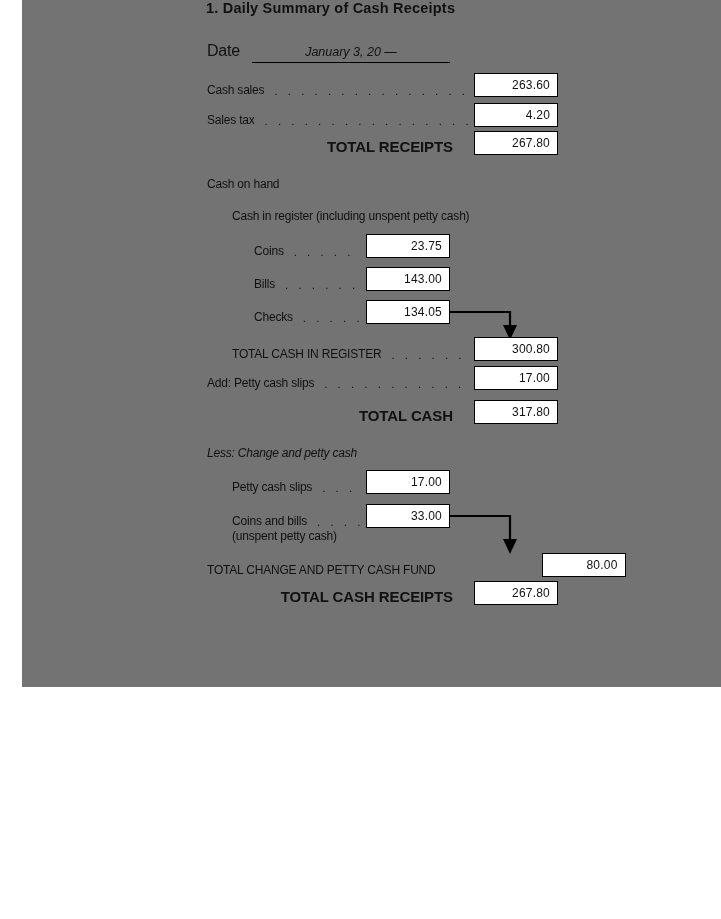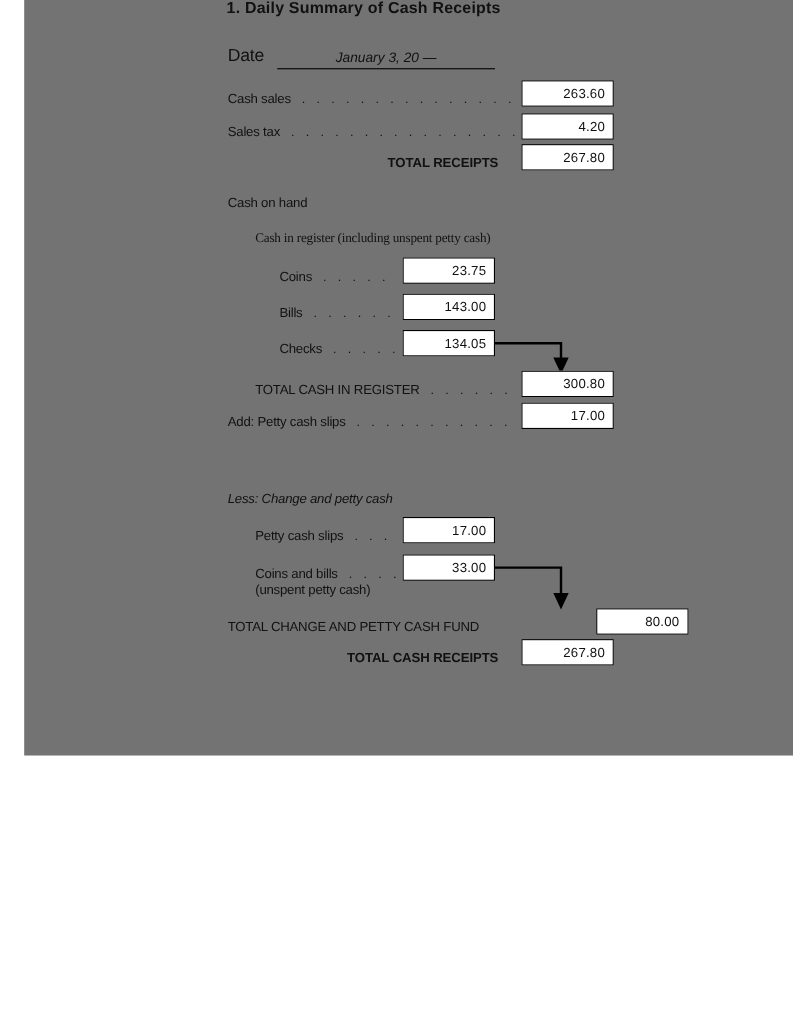--- a/index.html
+++ b/index.html
@@ -28,21 +28,21 @@
     margin-left:12px; text-align:center;
     font-style:italic; font-size:12.5px;
     padding-bottom:3px;
   }
   .row {
     position:absolute; height:24px;
     display:flex; align-items:flex-end;
     white-space:nowrap;
   }
   .lbl { letter-spacing:-0.2px; }
-  .lbl-bold { font-weight:bold; letter-spacing:-0.1px; font-size:12px; }
+  .lbl-bold { font-weight:bold; letter-spacing:-0.1px; font-size:15px; }
   .dots {
     flex:1 1 auto; overflow:hidden; white-space:nowrap;
     letter-spacing:3.5px; margin:0 6px 0 10px;
     font-size:11.5px;
   }
   .value-box {
     flex:0 0 auto;
     width:84px; height:24px;
     border:1.6px solid #000; box-sizing:border-box;
     display:flex; align-items:center; justify-content:flex-end;
@@ -79,21 +79,21 @@
     <span class="value-box">4.20</span>
   </div>
 
   <div class="row row-end" style="left:185px; top:131px; width:351px;">
     <span class="lbl-bold">TOTAL RECEIPTS</span>
     <span class="value-box">267.80</span>
   </div>
 
   <div class="static-text" style="left:185px; top:177px;">Cash on hand</div>
 
-  <div class="static-text" style="left:210px; top:209px;font-family:Liberation Serif, serif;">Cash in register (including unspent petty cash)</div>
+  <div class="static-text" style="left:210px; top:209px;">Cash in register (including unspent petty cash)</div>
 
   <div class="row" style="left:232px; top:234px; width:196px;">
     <span class="lbl">Coins</span>
     <span class="dots">. . . . . .</span>
     <span class="value-box">23.75</span>
   </div>
 
   <div class="row" style="left:232px; top:267px; width:196px;">
     <span class="lbl">Bills</span>
     <span class="dots">. . . . . .</span>
@@ -116,20 +116,24 @@
     <span class="dots">. . . . . . .</span>
     <span class="value-box">300.80</span>
   </div>
 
   <div class="row" style="left:185px; top:366px; width:351px;">
     <span class="lbl">Add: Petty cash slips</span>
     <span class="dots">. . . . . . . . . . . . .</span>
     <span class="value-box">17.00</span>
   </div>
 
+  <div class="row row-end" style="left:185px; top:400px; width:351px;">
+    <span class="lbl-bold">TOTAL CASH</span>
+    <span class="value-box">317.80</span>
+  </div>
 
   <div class="static-text" style="left:185px; top:446px;font-style:italic;">Less: Change and petty cash</div>
 
   <div class="row" style="left:210px; top:470px; width:218px;">
     <span class="lbl">Petty cash slips</span>
     <span class="dots">. . . .</span>
     <span class="value-box">17.00</span>
   </div>
 
   <div class="row" style="left:210px; top:504px; width:218px;">

